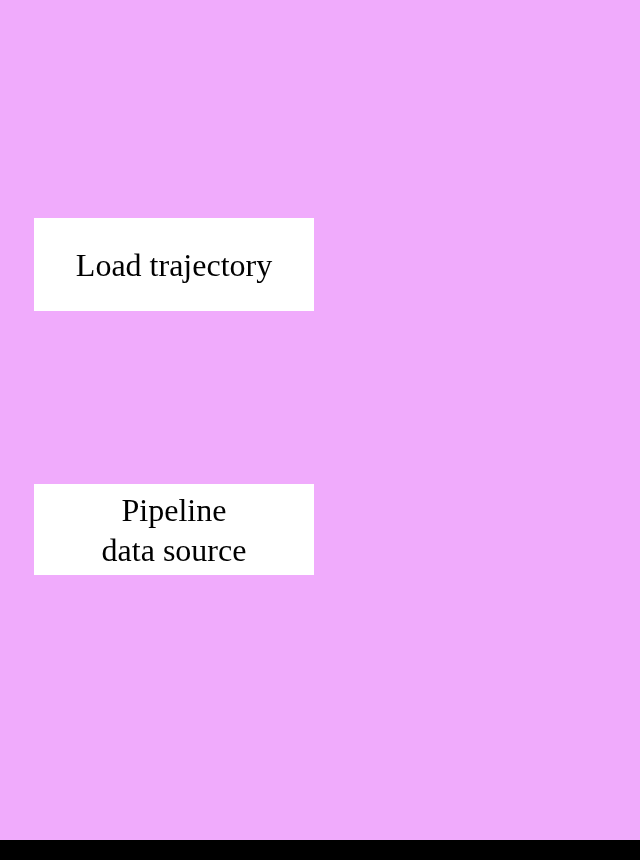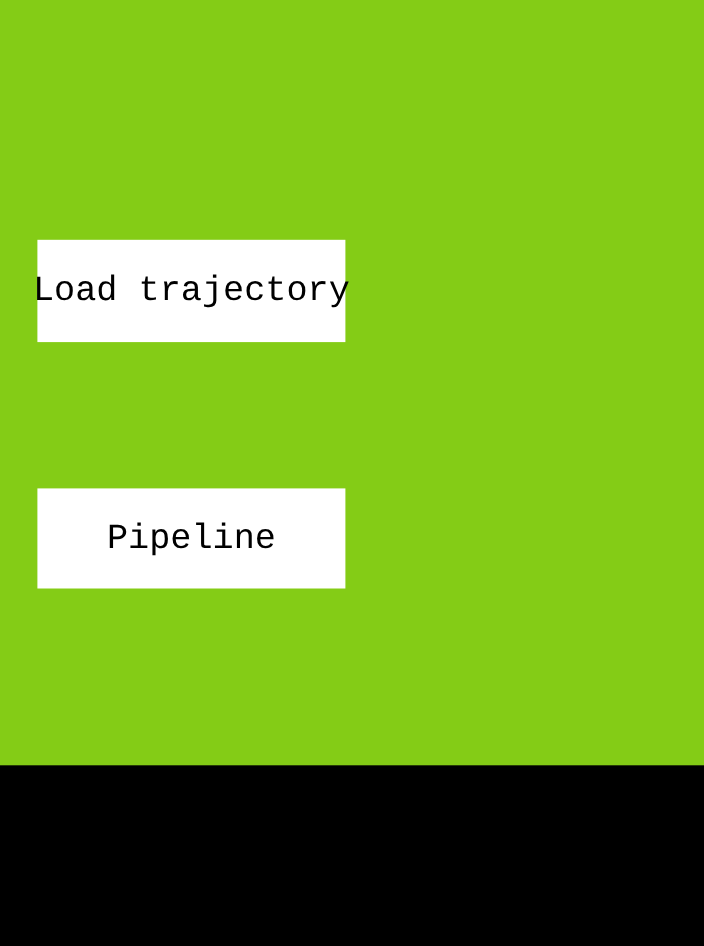--- a/index.html
+++ b/index.html
@@ -3,24 +3,24 @@
 <meta charset="utf-8">
 <style>
   html, body {
     margin: 0;
     padding: 0;
     background: #000000;
   }
   #canvas {
     position: relative;
     width: 640px;
-    height: 696px;
-    background: #84cc16;
+    height: 840px;
+    background: #f0abfc;
     overflow: hidden;
-    font-family: Liberation Mono, monospace;
+    font-family: Liberation Serif, serif;
   }
   .node {
     position: absolute;
     background: #ffffff;
     box-sizing: border-box;
     display: flex;
     flex-direction: column;
     align-items: center;
     justify-content: center;
     text-align: center;
@@ -35,31 +35,32 @@
     white-space: nowrap;
   }
   #node-load-trajectory-modifier {
     left: 34px;
     top: 218px;
     width: 280px;
     height: 93px;
   }
   #node-pipeline-data-source {
     left: 34px;
-    top: 444px;
+    top: 484px;
     width: 280px;
     height: 91px;
   }
 </style>
 </head>
 <body>
 
 <div id="canvas">
 
   <div class="node" id="node-load-trajectory-modifier">
     <span class="node-line">Load trajectory</span>
   </div>
 
   <div class="node" id="node-pipeline-data-source">
     <span class="node-line">Pipeline</span>
+    <span class="node-line">data source</span>
   </div>
 
 </div>
 
 </body></html>

